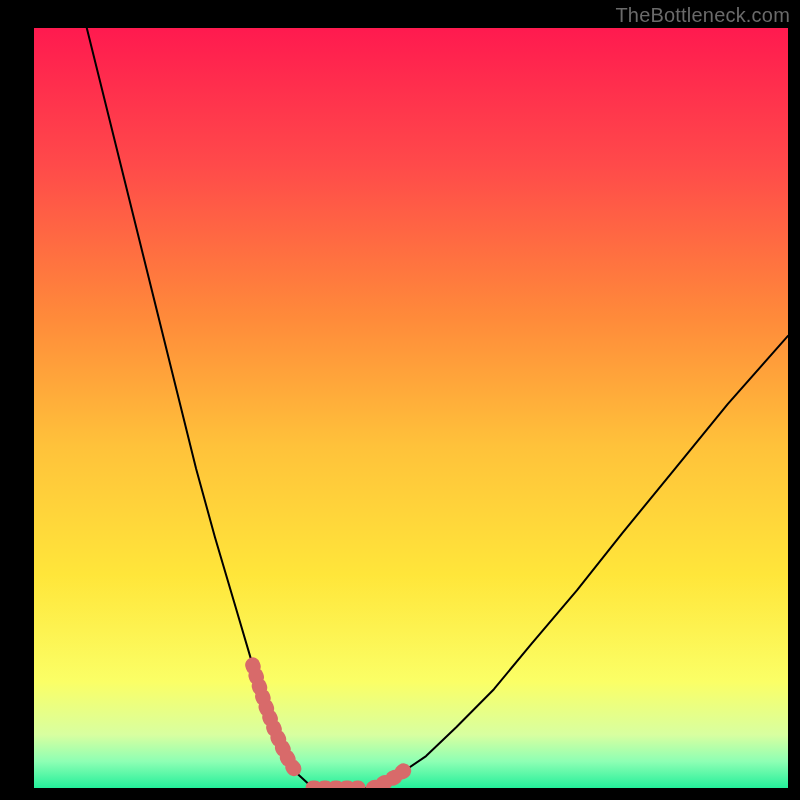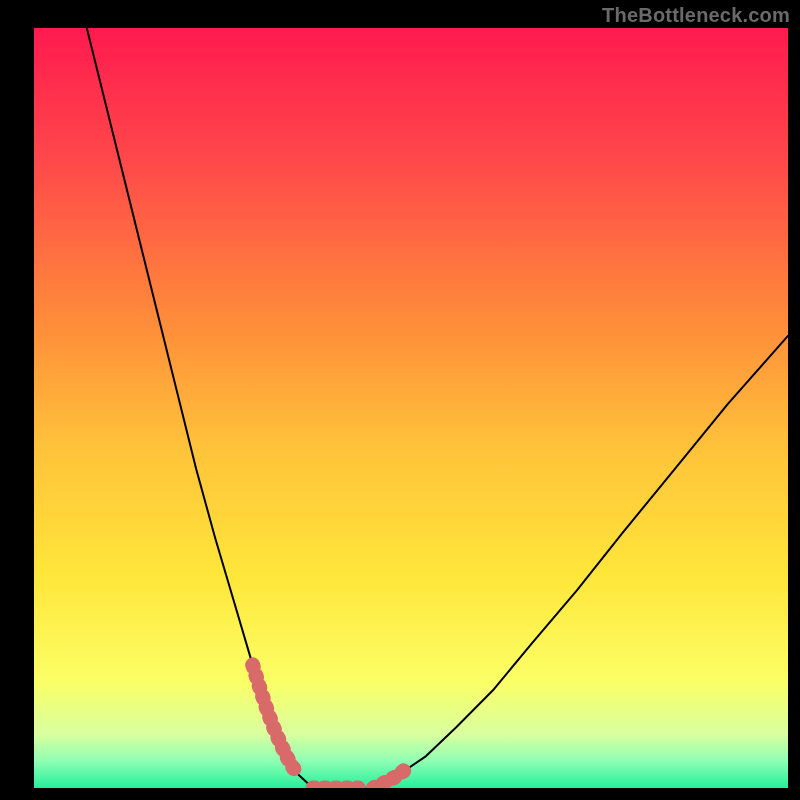--- a/index.html
+++ b/index.html
@@ -19,21 +19,21 @@
   svg {
     display: block;
   }
   .watermark {
     position: absolute;
     top: 4px;
     right: 10px;
     color: #6a6a6a;
     font-size: 20px;
     letter-spacing: 0.2px;
-    font-weight: 700;
+    font-weight: 400;
     user-select: none;
   }
 </style>
 </head>
 <body>
 
 <div class="canvas-wrap">
   <svg width="800" height="800" viewBox="0 0 800 800">
     <defs>
       <linearGradient id="bg-grad" x1="0" y1="0" x2="0" y2="1">

